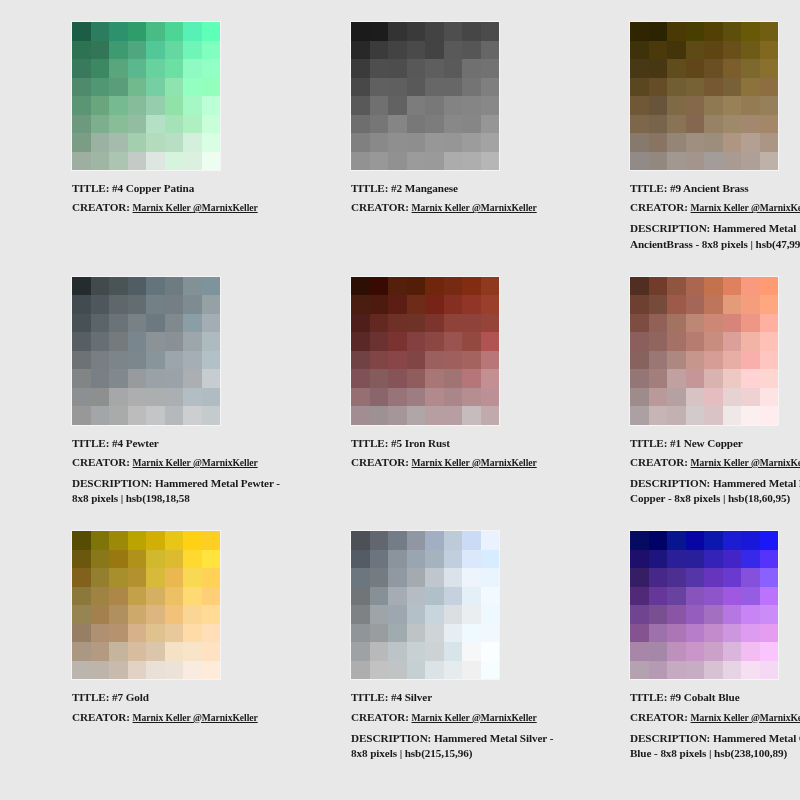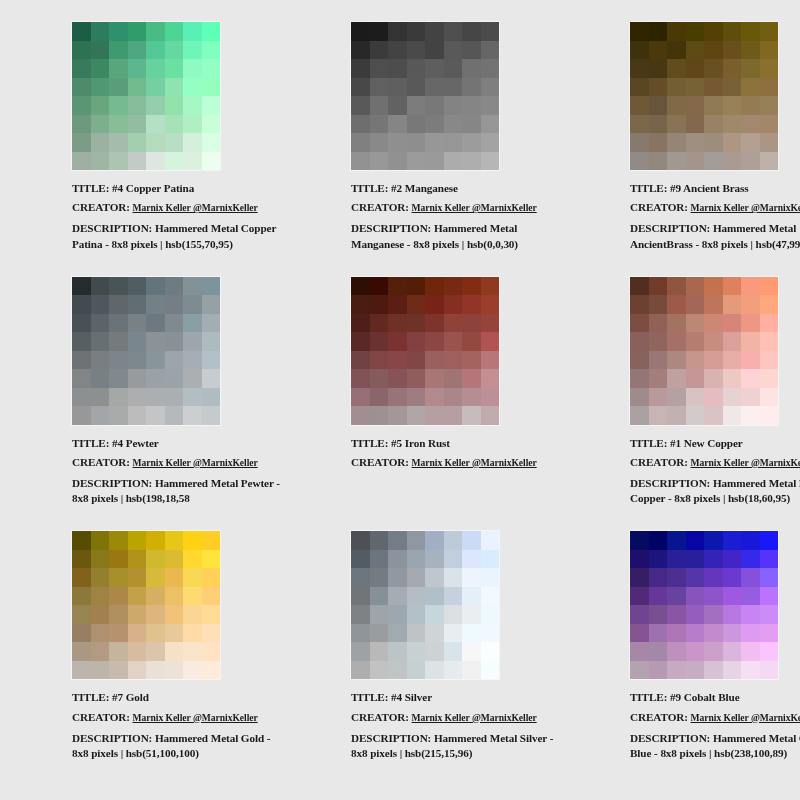--- a/index.html
+++ b/index.html
@@ -143,21 +143,20 @@
         <i style="background: rgb(172, 197, 178);"></i>
         <i style="background: rgb(196, 203, 198);"></i>
         <i style="background: rgb(221, 230, 224);"></i>
         <i style="background: rgb(214, 244, 221);"></i>
         <i style="background: rgb(219, 240, 223);"></i>
         <i style="background: rgb(237, 254, 241);"></i>
       </div>
       <div class="meta">
         <div class="line"><span class="label">TITLE:</span> <span class="value">#4 Copper Patina</span></div>
         <div class="line"><span class="label">CREATOR:</span> <span class="creator-handle">Marnix Keller @MarnixKeller</span></div>
-        <div class="line desc"><span class="label">DESCRIPTION:</span> <span class="value">Hammered Metal Copper Patina - 8x8 pixels | hsb(155,70,95)</span></div>
       </div>
     </div>
     <div class="card">
       <div class="swatch">
         <i style="background: rgb(27, 27, 27);"></i>
         <i style="background: rgb(28, 28, 28);"></i>
         <i style="background: rgb(51, 51, 51);"></i>
         <i style="background: rgb(58, 58, 58);"></i>
         <i style="background: rgb(67, 67, 67);"></i>
         <i style="background: rgb(78, 78, 78);"></i>
@@ -216,21 +215,20 @@
         <i style="background: rgb(145, 145, 145);"></i>
         <i style="background: rgb(155, 155, 155);"></i>
         <i style="background: rgb(154, 154, 154);"></i>
         <i style="background: rgb(172, 172, 172);"></i>
         <i style="background: rgb(174, 174, 174);"></i>
         <i style="background: rgb(182, 182, 182);"></i>
       </div>
       <div class="meta">
         <div class="line"><span class="label">TITLE:</span> <span class="value">#2 Manganese</span></div>
         <div class="line"><span class="label">CREATOR:</span> <span class="creator-handle">Marnix Keller @MarnixKeller</span></div>
-        <div class="line desc"><span class="label">DESCRIPTION:</span> <span class="value">Hammered Metal Manganese - 8x8 pixels | hsb(0,0,30)</span></div>
       </div>
     </div>
     <div class="card">
       <div class="swatch">
         <i style="background: rgb(47, 38, 1);"></i>
         <i style="background: rgb(44, 35, 1);"></i>
         <i style="background: rgb(74, 56, 5);"></i>
         <i style="background: rgb(72, 62, 2);"></i>
         <i style="background: rgb(83, 64, 5);"></i>
         <i style="background: rgb(93, 78, 12);"></i>
@@ -580,21 +578,20 @@
         <i style="background: rgb(200, 187, 174);"></i>
         <i style="background: rgb(226, 210, 197);"></i>
         <i style="background: rgb(233, 224, 216);"></i>
         <i style="background: rgb(236, 226, 216);"></i>
         <i style="background: rgb(249, 235, 223);"></i>
         <i style="background: rgb(255, 235, 218);"></i>
       </div>
       <div class="meta">
         <div class="line"><span class="label">TITLE:</span> <span class="value">#7 Gold</span></div>
         <div class="line"><span class="label">CREATOR:</span> <span class="creator-handle">Marnix Keller @MarnixKeller</span></div>
-        <div class="line desc"><span class="label">DESCRIPTION:</span> <span class="value">Hammered Metal Gold - 8x8 pixels | hsb(51,100,100)</span></div>
       </div>
     </div>
     <div class="card">
       <div class="swatch">
         <i style="background: rgb(77, 81, 86);"></i>
         <i style="background: rgb(98, 103, 111);"></i>
         <i style="background: rgb(116, 124, 136);"></i>
         <i style="background: rgb(144, 151, 162);"></i>
         <i style="background: rgb(161, 174, 196);"></i>
         <i style="background: rgb(189, 202, 215);"></i>

